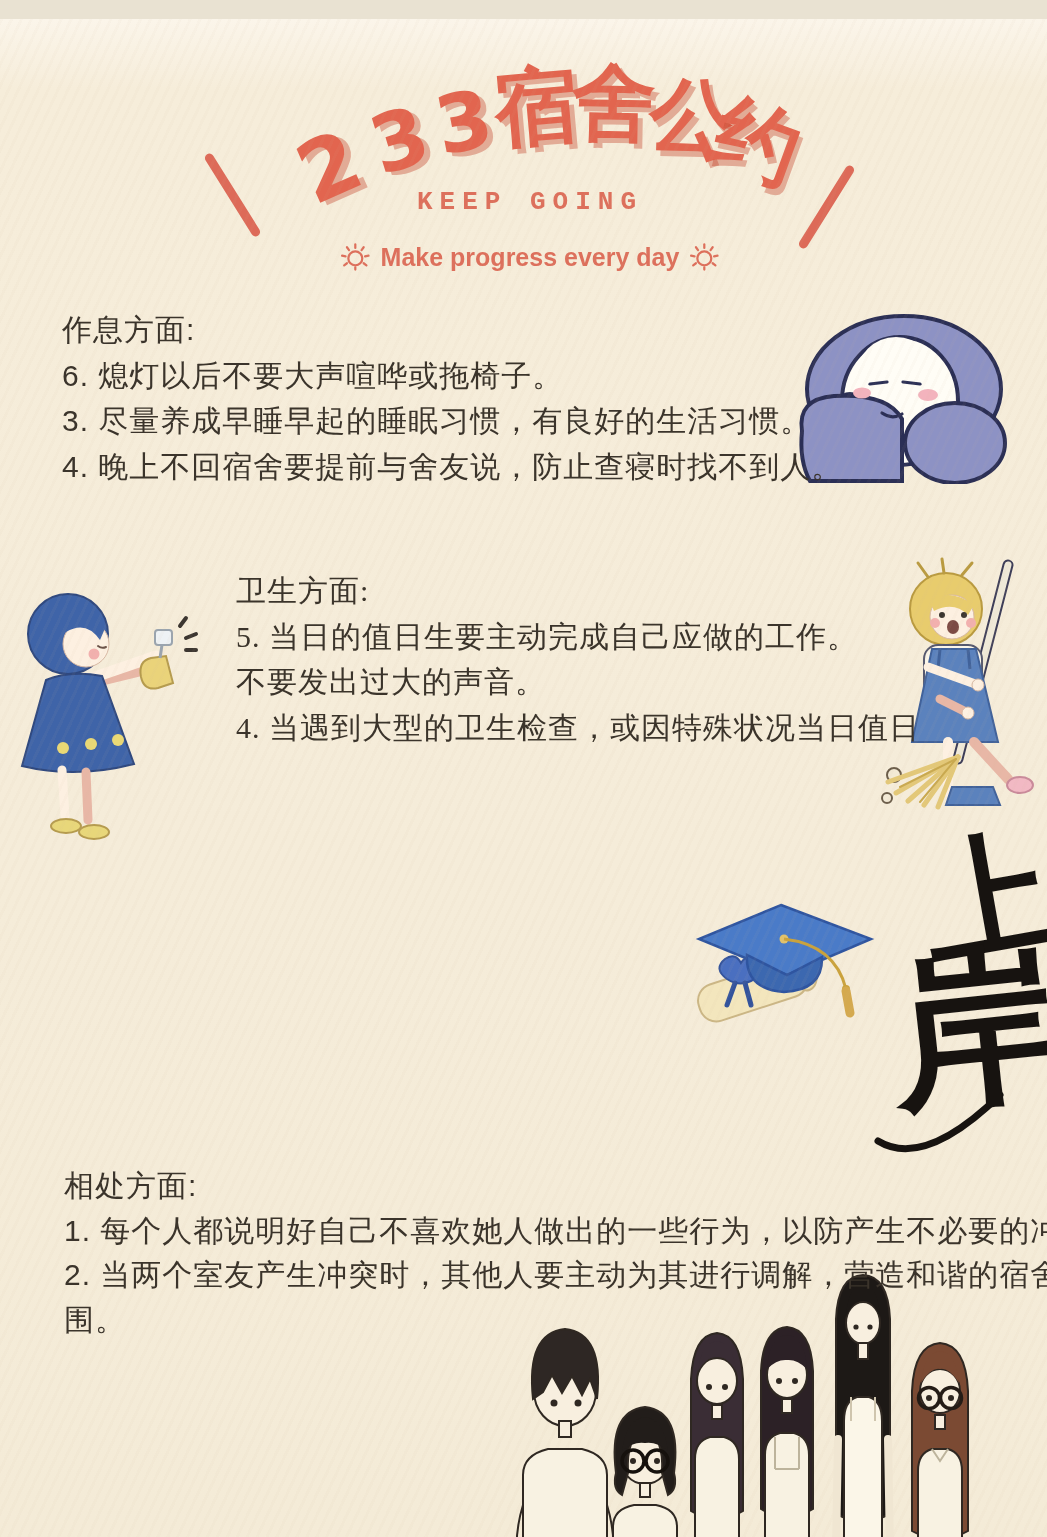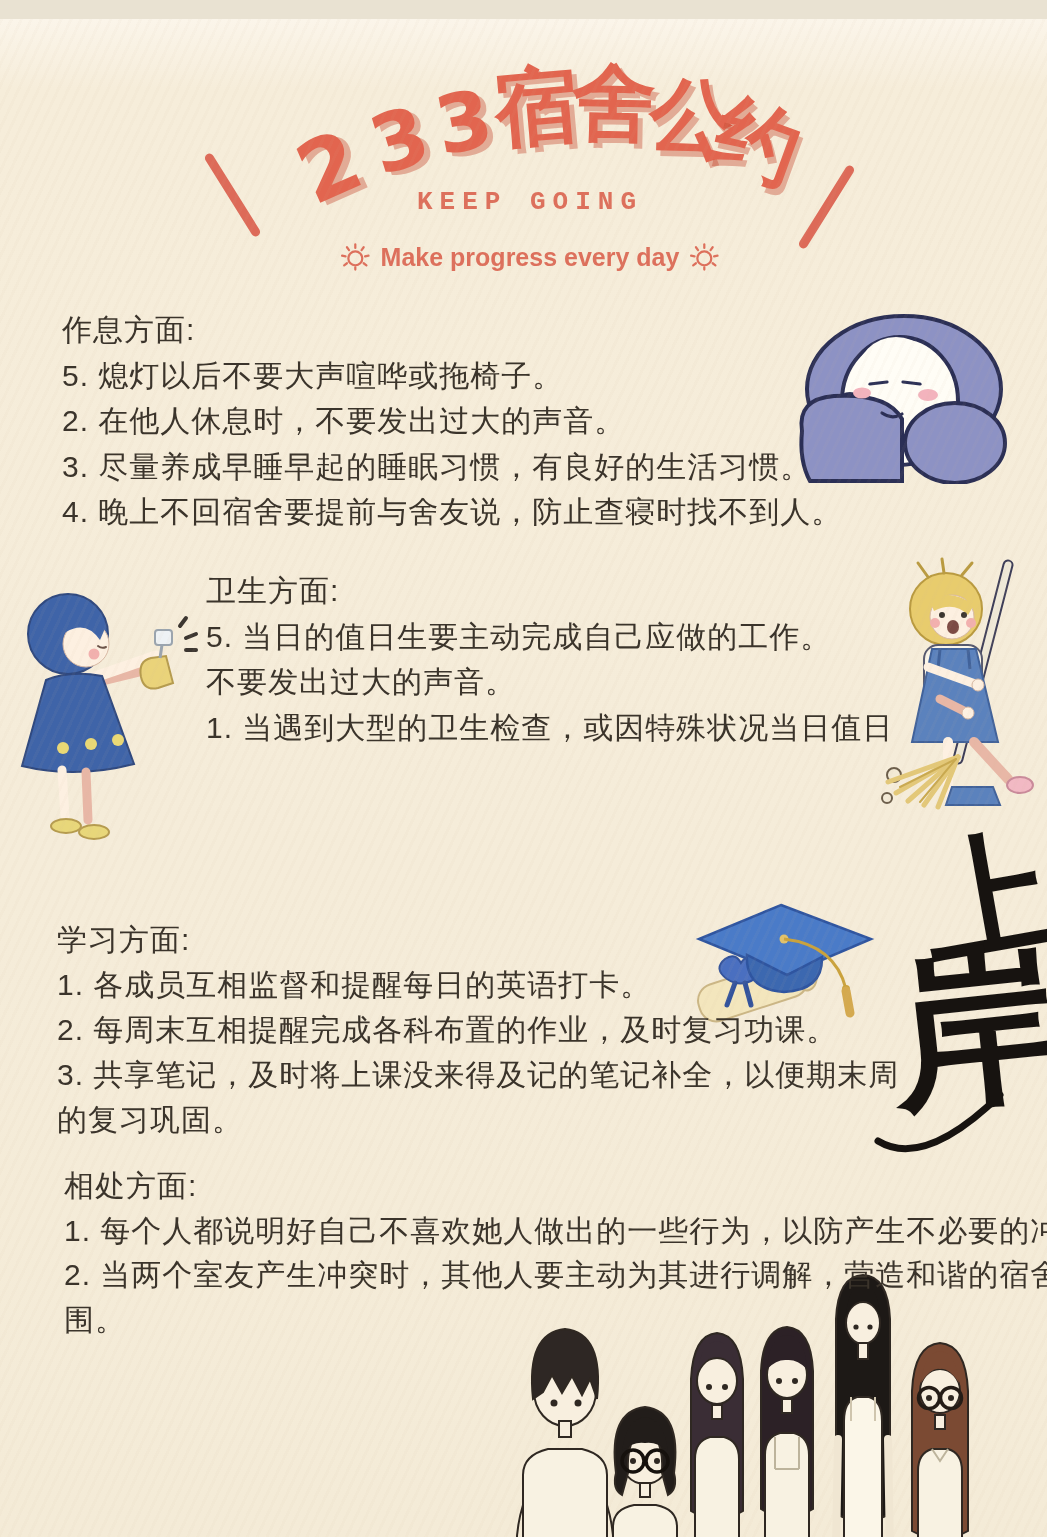--- a/index.html
+++ b/index.html
@@ -27,21 +27,21 @@
     font-family:"Liberation Mono",monospace;
   }
   .tagline{
     position:absolute;left:340px;top:210px;width:380px;height:56px;
     display:flex;align-items:center;justify-content:center;gap:10px;
     color:#dd6f5b;font-size:25px;font-weight:700;white-space:nowrap;
   }
   
   .section{position:absolute;font-size:30px;line-height:45.5px;white-space:nowrap;letter-spacing:1px;color:#3b342b;}
   #sec-0{left:62px;top:288px;}
-  #sec-1{left:206px;top:549px;}
+  #sec-1{left:236px;top:549px;font-family:Liberation Serif, serif;}
   #sec-2{left:57px;top:898px;line-height:45px;}
   #sec-3{left:64px;top:1145px;line-height:44.5px;}
   
   .illus{position:absolute;}
   #sofa-blob{left:792px;top:280px;}
   #spray-girl{left:8px;top:563px;}
   #sweep-girl{left:880px;top:538px;}
   #grad-cap{left:683px;top:878px;}
   #dorm-members{left:480px;top:1240px;z-index:1;}
   .section{z-index:2;}
@@ -99,41 +99,31 @@
           <line x1="3" y1="20" x2="8" y2="21"></line>
         <line x1="6" y1="34" x2="10" y2="31"></line>
           <line x1="22" y1="40" x2="22" y2="37"></line>
       </g>
     </svg>
   </div>
 
   <div class="section" id="sec-0">
     <div class="sec-heading">作息方面:</div>
     <div class="sec-lines">
-        <div class="rule-line">5. 熄灯以后不要大声喧哗或拖椅子。</div>
-        <div class="rule-line">2. 在他人休息时，不要发出过大的声音。</div>
+        <div class="rule-line">6. 熄灯以后不要大声喧哗或拖椅子。</div>
         <div class="rule-line">3. 尽量养成早睡早起的睡眠习惯，有良好的生活习惯。</div>
         <div class="rule-line">4. 晚上不回宿舍要提前与舍友说，防止查寝时找不到人。</div>
       </div>
   </div>
   <div class="section" id="sec-1">
     <div class="sec-heading">卫生方面:</div>
     <div class="sec-lines">
         <div class="rule-line">5. 当日的值日生要主动完成自己应做的工作。</div>
         <div class="rule-line">不要发出过大的声音。</div>
-        <div class="rule-line">1. 当遇到大型的卫生检查，或因特殊状况当日值日</div>
-      </div>
-  </div>
-  <div class="section" id="sec-2">
-    <div class="sec-heading">学习方面:</div>
-    <div class="sec-lines">
-        <div class="rule-line">1. 各成员互相监督和提醒每日的英语打卡。</div>
-        <div class="rule-line">2. 每周末互相提醒完成各科布置的作业，及时复习功课。</div>
-        <div class="rule-line">3. 共享笔记，及时将上课没来得及记的笔记补全，以便期末周</div>
-        <div class="rule-line">的复习巩固。</div>
+        <div class="rule-line">4. 当遇到大型的卫生检查，或因特殊状况当日值日</div>
       </div>
   </div>
   <div class="section" id="sec-3">
     <div class="sec-heading">相处方面:</div>
     <div class="sec-lines">
         <div class="rule-line">1. 每个人都说明好自己不喜欢她人做出的一些行为，以防产生不必要的冲突</div>
         <div class="rule-line">2. 当两个室友产生冲突时，其他人要主动为其进行调解，营造和谐的宿舍氛</div>
         <div class="rule-line">围。</div>
       </div>
   </div>

